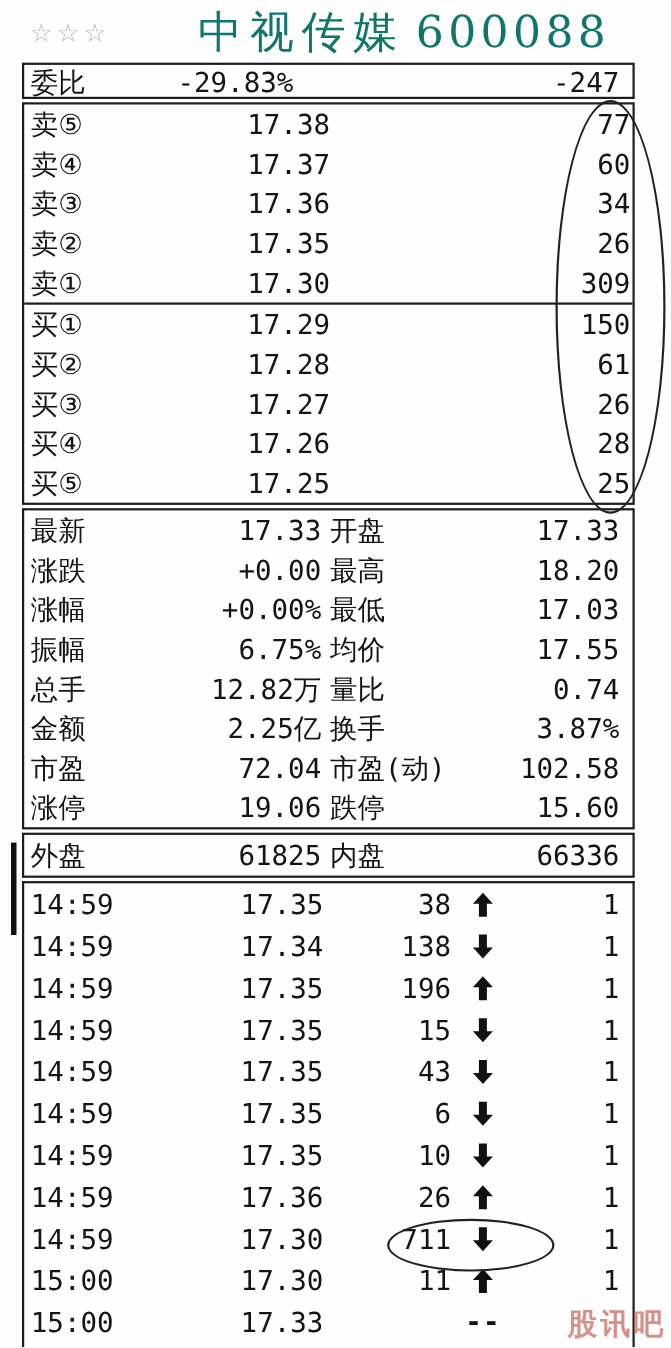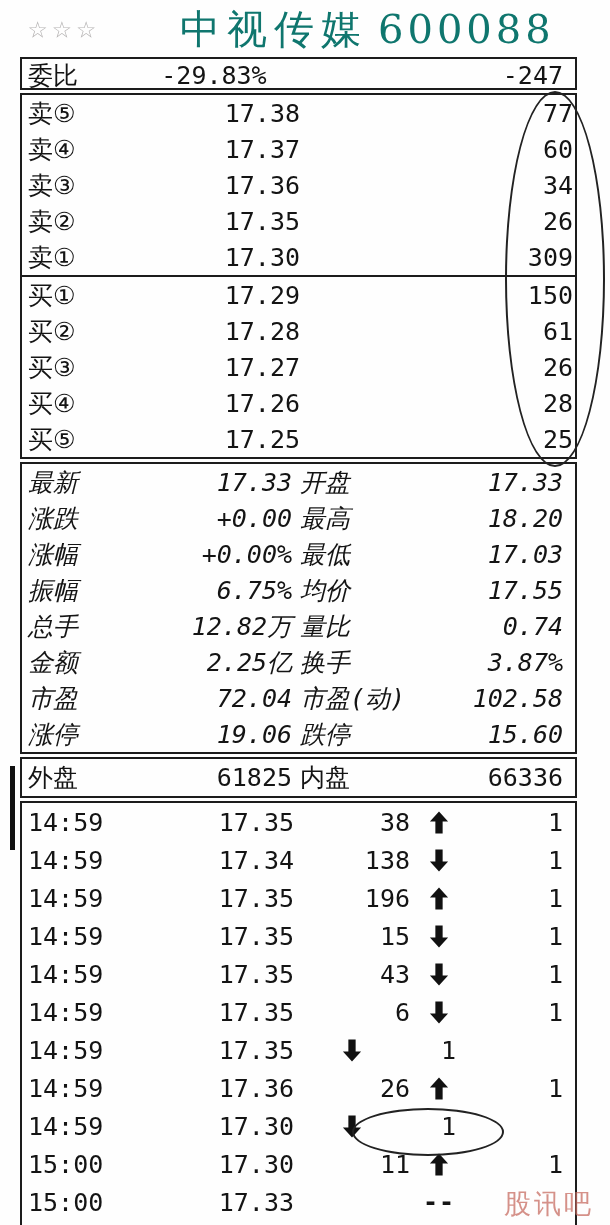--- a/index.html
+++ b/index.html
@@ -18,21 +18,21 @@
   .box{box-sizing:border-box;margin-left:20px;width:557px;border:2px solid #1c1c1c;background:transparent;padding-left:6px;}
   .weibi-box{height:33px;}
   .weibi-row{display:grid;grid-template-columns:88px 196px 1fr;height:29px;align-items:center;}
   .weibi-row .pct{text-align:center;}
   .weibi-row .net{text-align:right;padding-right:12px;}
   .ob-box{margin-top:3px;padding-left:0;}
   .ob-row{display:grid;grid-template-columns:88px 184px 1fr;height:36px;align-items:center;padding-left:6px;}
   .ob-row .price{text-align:right;}
   .ob-row .vol{text-align:right;padding-right:2px;}
   .buy-rows{border-top:2px solid #1c1c1c;}
-  .stats-box{margin-top:3px;font-style:italic;}
+  .stats-box{margin-top:3px;}
   .stat-row{display:grid;grid-template-columns:84px 180px 134px 1fr;height:36px;align-items:center;}
   .stat-row .v1{text-align:right;}
   .stat-row .l2{padding-left:8px;white-space:nowrap;}
   .stat-row .v2{text-align:right;padding-right:12px;}
   .inout-box{margin-top:3px;height:41px;}
   .inout-box .stat-row{height:37px;}
   .ticks-box{margin-top:3px;height:424px;border-bottom:none;}
   .tick-row{display:grid;grid-template-columns:78px 188px 116px 58px 1fr;height:38px;align-items:center;}
   .tick-row .price,.tick-row .vol{text-align:right;}
   .tick-row .arrow{text-align:center;line-height:0;}
@@ -40,21 +40,21 @@
   .arr{display:inline-block;vertical-align:middle;}
   .arr path{fill:#111;}
   .dash{font-weight:bold;letter-spacing:1px;line-height:38px;}
   
   .ellipse{position:absolute;border:2px solid #222;border-radius:50%;background:transparent;}
   .ellipse-orderbook{left:505px;top:91px;width:96px;height:372px;}
   .ellipse-711{left:352px;top:1108px;width:148px;height:44px;}
   
   .cursor-bar{position:absolute;left:10px;top:766px;width:5px;height:84px;background:#111;}
   
-  .watermark{position:absolute;right:16px;top:1186px;font-size:27px;font-weight:normal;
+  .watermark{position:absolute;right:4px;top:1186px;font-size:27px;font-weight:bold;
     color:rgba(199,108,97,0.75);letter-spacing:3px;}
 </style>
 </head>
 <body>
 
 <div class="page">
 
   <div class="header">
     <span class="stars">☆☆☆</span>
     <span class="title"><span class="name">中视传媒</span><span class="code">600088</span></span>
@@ -236,37 +236,39 @@
         <span class="price">17.35</span>
         <span class="vol">6</span>
         <span class="arrow"><svg class="arr" viewBox="0 0 22 24" width="20" height="23">
             <path d="M11 24L1 13H7V0H15V13H21Z"></path>
           </svg></span>
         <span class="cnt">1</span>
       </div>
       <div class="tick-row">
         <span>14:59</span>
         <span class="price">17.35</span>
+        <span class="vol">10</span>
         <span class="arrow"><svg class="arr" viewBox="0 0 22 24" width="20" height="23">
             <path d="M11 24L1 13H7V0H15V13H21Z"></path>
           </svg></span>
         <span class="cnt">1</span>
       </div>
       <div class="tick-row">
         <span>14:59</span>
         <span class="price">17.36</span>
         <span class="vol">26</span>
         <span class="arrow"><svg class="arr" viewBox="0 0 22 24" width="20" height="23">
             <path d="M11 0L21 11H15V24H7V11H1Z"></path>
           </svg></span>
         <span class="cnt">1</span>
       </div>
       <div class="tick-row">
         <span>14:59</span>
         <span class="price">17.30</span>
+        <span class="vol">711</span>
         <span class="arrow"><svg class="arr" viewBox="0 0 22 24" width="20" height="23">
             <path d="M11 24L1 13H7V0H15V13H21Z"></path>
           </svg></span>
         <span class="cnt">1</span>
       </div>
       <div class="tick-row">
         <span>15:00</span>
         <span class="price">17.30</span>
         <span class="vol">11</span>
         <span class="arrow"><svg class="arr" viewBox="0 0 22 24" width="20" height="23">

